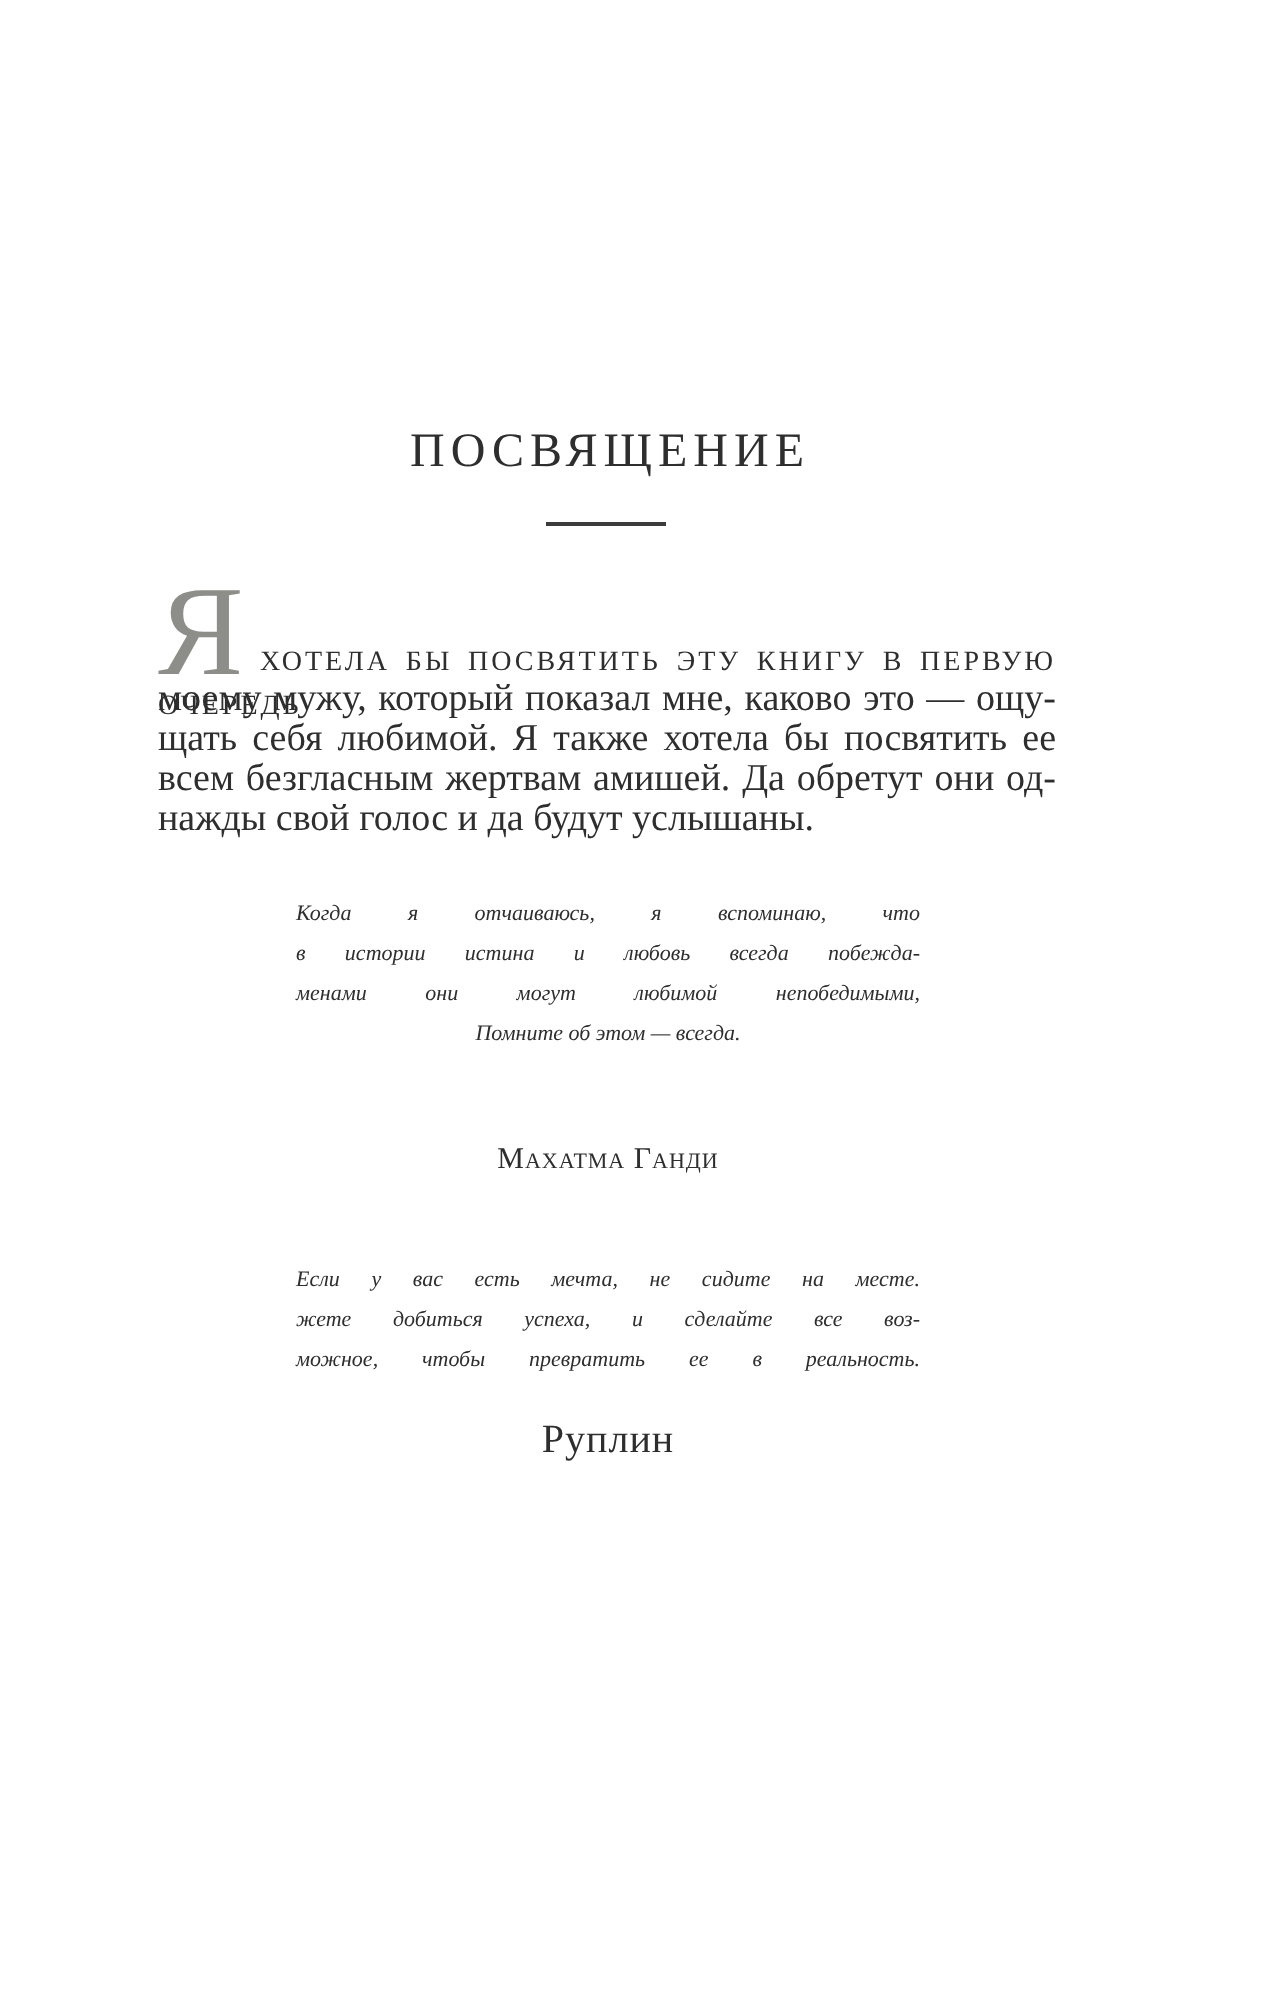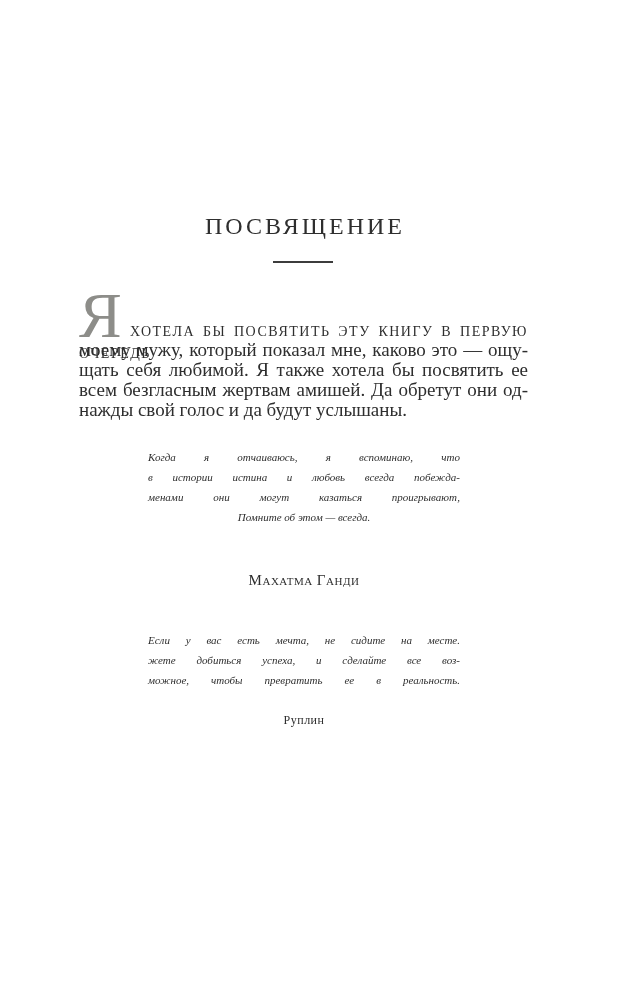--- a/index.html
+++ b/index.html
@@ -80,21 +80,21 @@
     color:var(--text);
   }
   .attribution-1{
     top:570px;
     font-size:15px;
     font-variant:small-caps;
     letter-spacing:0.5px;
   }
   .attribution-2{
     top:710px;
-    font-size:12px;
+    font-size:20px;
     letter-spacing:0.5px;
   }
 </style>
 </head>
 <body>
 
 <div class="page">
   <div class="content">
 
     <h1 class="chapter-title">ПОСВЯЩЕНИЕ</h1>
@@ -107,21 +107,21 @@
       <div class="line firstline-wrap"><span class="firstline">хотела бы посвятить эту книгу в первую очередь</span></div>
       <div class="line">моему мужу, который показал мне, каково это — ощу-</div>
       <div class="line">щать себя любимой. Я также хотела бы посвятить ее</div>
       <div class="line">всем безгласным жертвам амишей. Да обретут они од-</div>
       <div class="line last">нажды свой голос и да будут услышаны.</div>
     </div>
 
     <div class="quote quote-1">
       <div class="qline">Когда я отчаиваюсь, я вспоминаю, что</div>
       <div class="qline">в истории истина и любовь всегда побежда-</div>
-      <div class="qline">менами они могут казаться проигрывают,</div>
+      <div class="qline">менами они могут любимой непобедимыми,</div>
       <div class="qline centered">Помните об этом — всегда.</div>
     </div>
 
     <div class="attribution attribution-1">Махатма Ганди</div>
 
     <div class="quote quote-2">
       <div class="qline">Если у вас есть мечта, не сидите на месте.</div>
       <div class="qline">жете добиться успеха, и сделайте все воз-</div>
       <div class="qline">можное, чтобы превратить ее в реальность.</div>
     </div>

